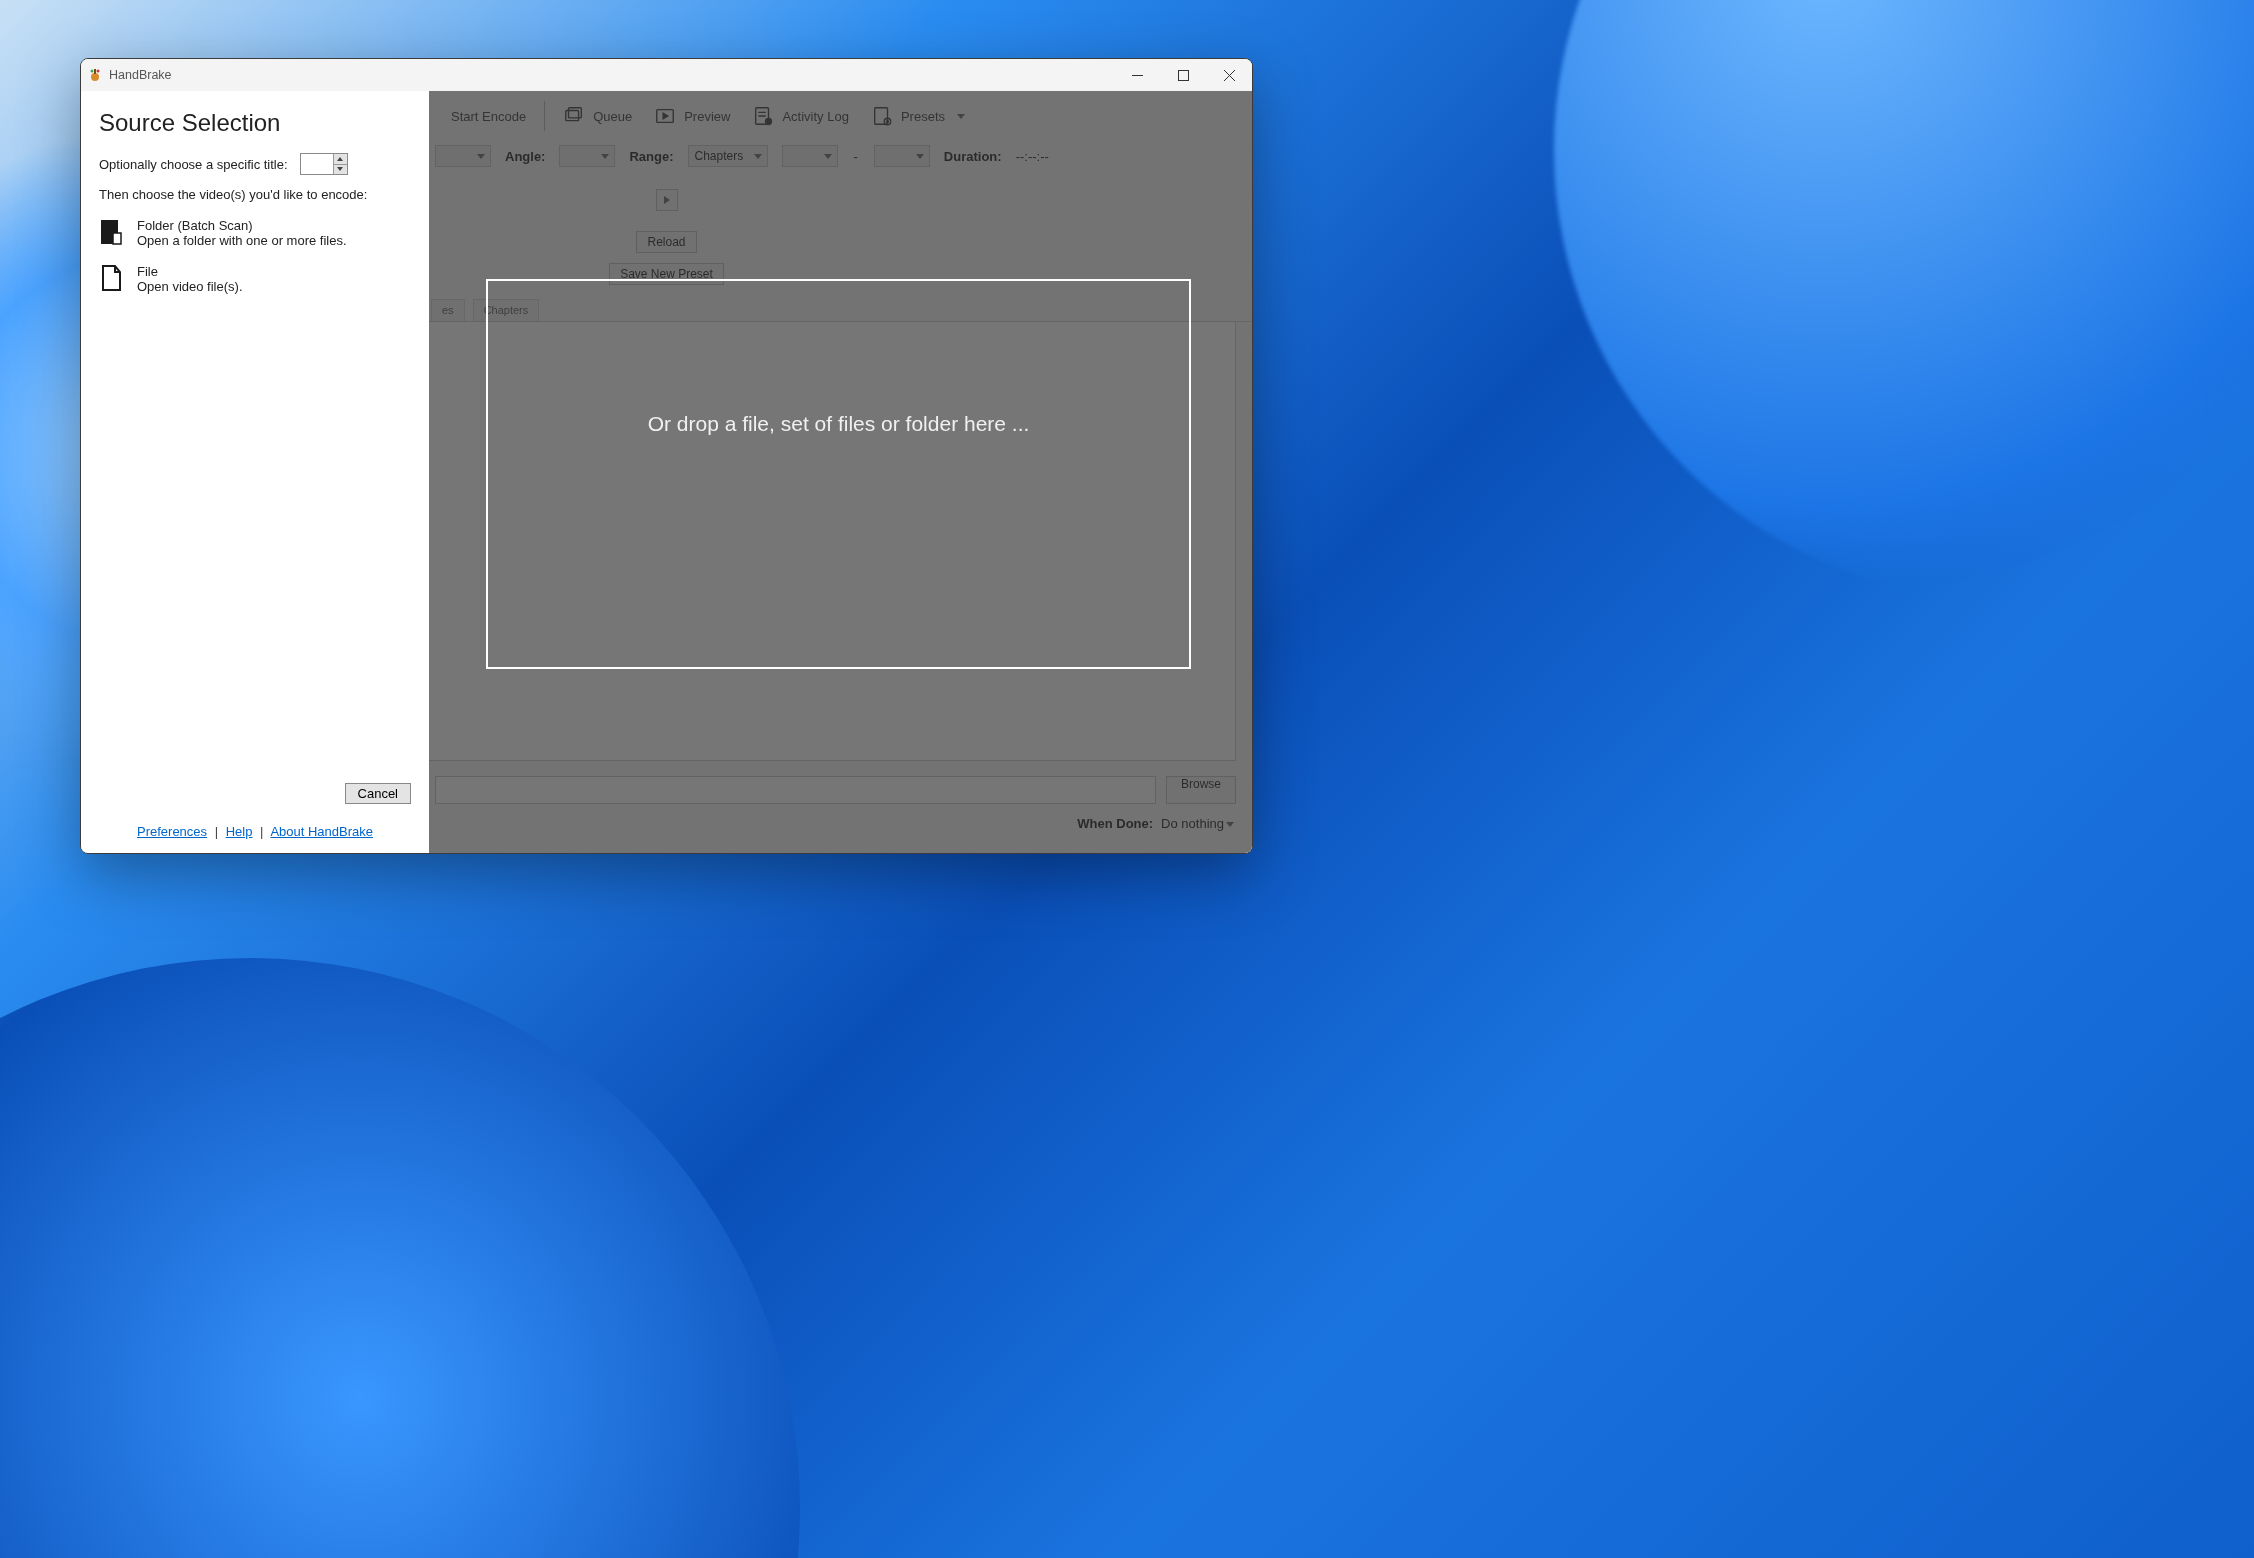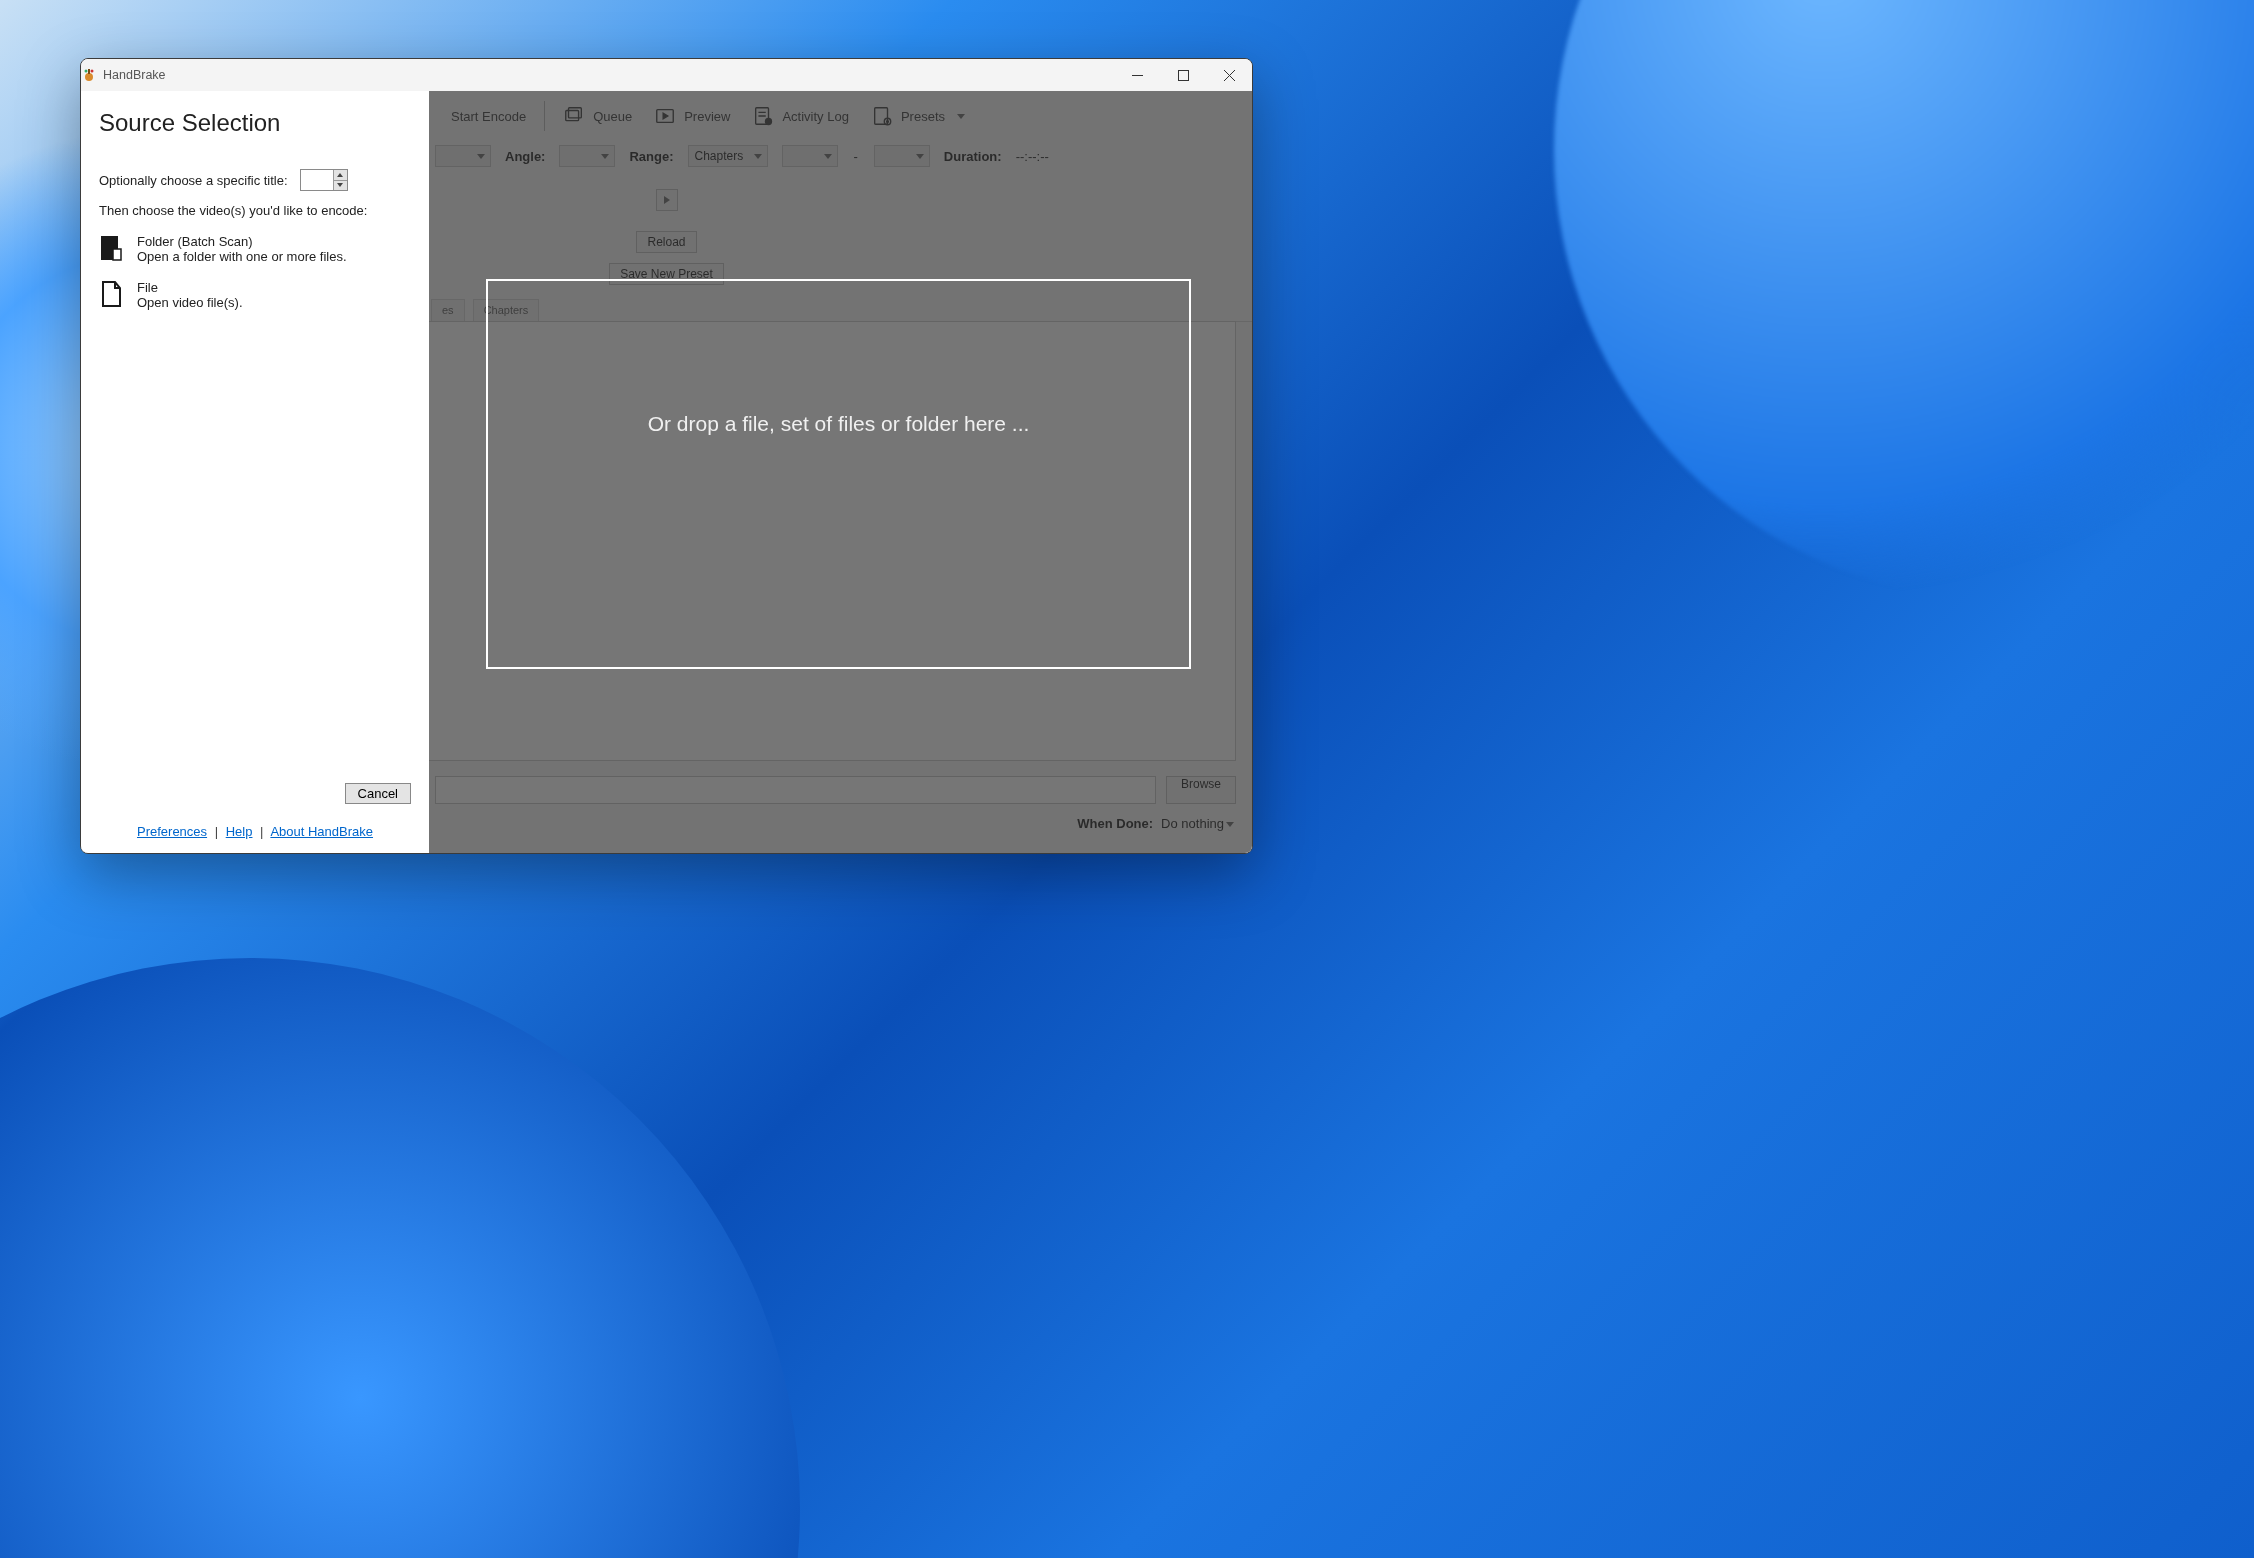--- a/index.html
+++ b/index.html
@@ -31,20 +31,21 @@
     display:flex;
     flex-direction:column;
   }
 
   
   .titlebar {
     height: 32px;
     background: #f4f4f4;
     display: flex;
     align-items: center;
+    padding-left: 6px;
     color: #565656;
     font-size: 12.5px;
   }
   .titlebar .app-icon { width:16px; height:16px; margin-right:6px; position:relative; }
   .titlebar .controls { margin-left:auto; display:flex; height:100%; }
   .titlebar .ctl { width:46px; display:flex; align-items:center; justify-content:center; color:#333; }
   .titlebar .ctl svg { width:11px; height:11px; stroke:#333; stroke-width:1; fill:none; }
 
   
   .client { flex:1; position:relative; display:flex; }
@@ -103,21 +104,21 @@
   .panel {
     position:absolute;
     left:0; top:0; bottom:0;
     width:348px;
     background:#fff;
     padding:18px 18px 14px 18px;
     display:flex;
     flex-direction:column;
     z-index:3;
   }
-  .panel h1 { font-size:24px; font-weight:400; color:#222; margin-bottom:32px; }
+  .panel h1 { font-size:24px; font-weight:400; color:#222; margin-bottom:16px; }
   .opt-row { display:flex; align-items:center; gap:12px; font-size:13px; color:#222; margin-bottom:12px;}
   .spinner { width:48px; height:22px; border:1px solid #8a8a8a; display:flex; }
   .spinner .body { flex:1; background:#fff;}
   .spinner .spins { width:14px; display:flex; flex-direction:column;}
   .spinner .sp { flex:1; background:#e3e3e3; border-left:1px solid #999; display:flex; align-items:center; justify-content:center;}
   .spinner .sp:first-child{ border-bottom:1px solid #999;}
   .spinner .sp .a { width:0;height:0;border-left:3px solid transparent;border-right:3px solid transparent;}
   .spinner .sp.up .a{ border-bottom:4px solid #444;}
   .spinner .sp.dn .a{ border-top:4px solid #444;}
   .hint { font-size:13px; color:#222; margin-bottom:16px;}

